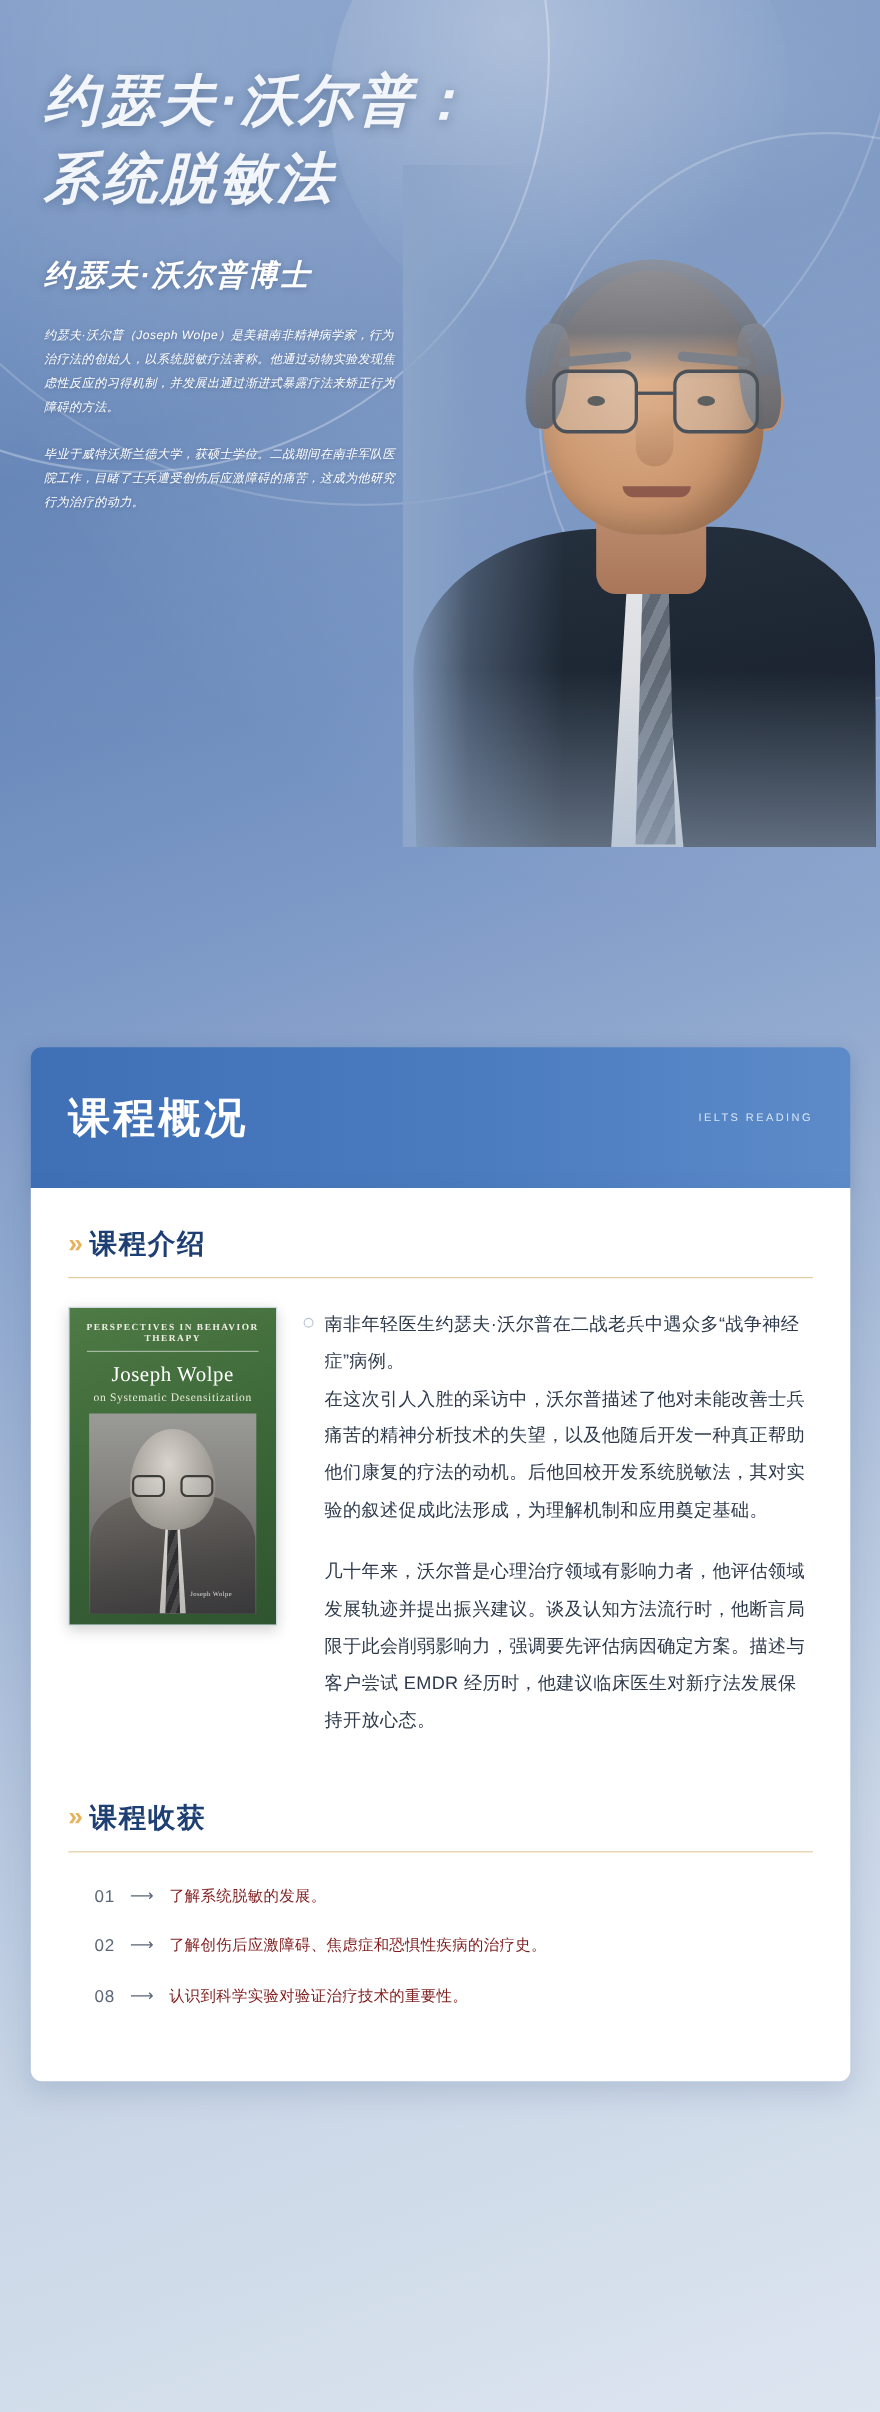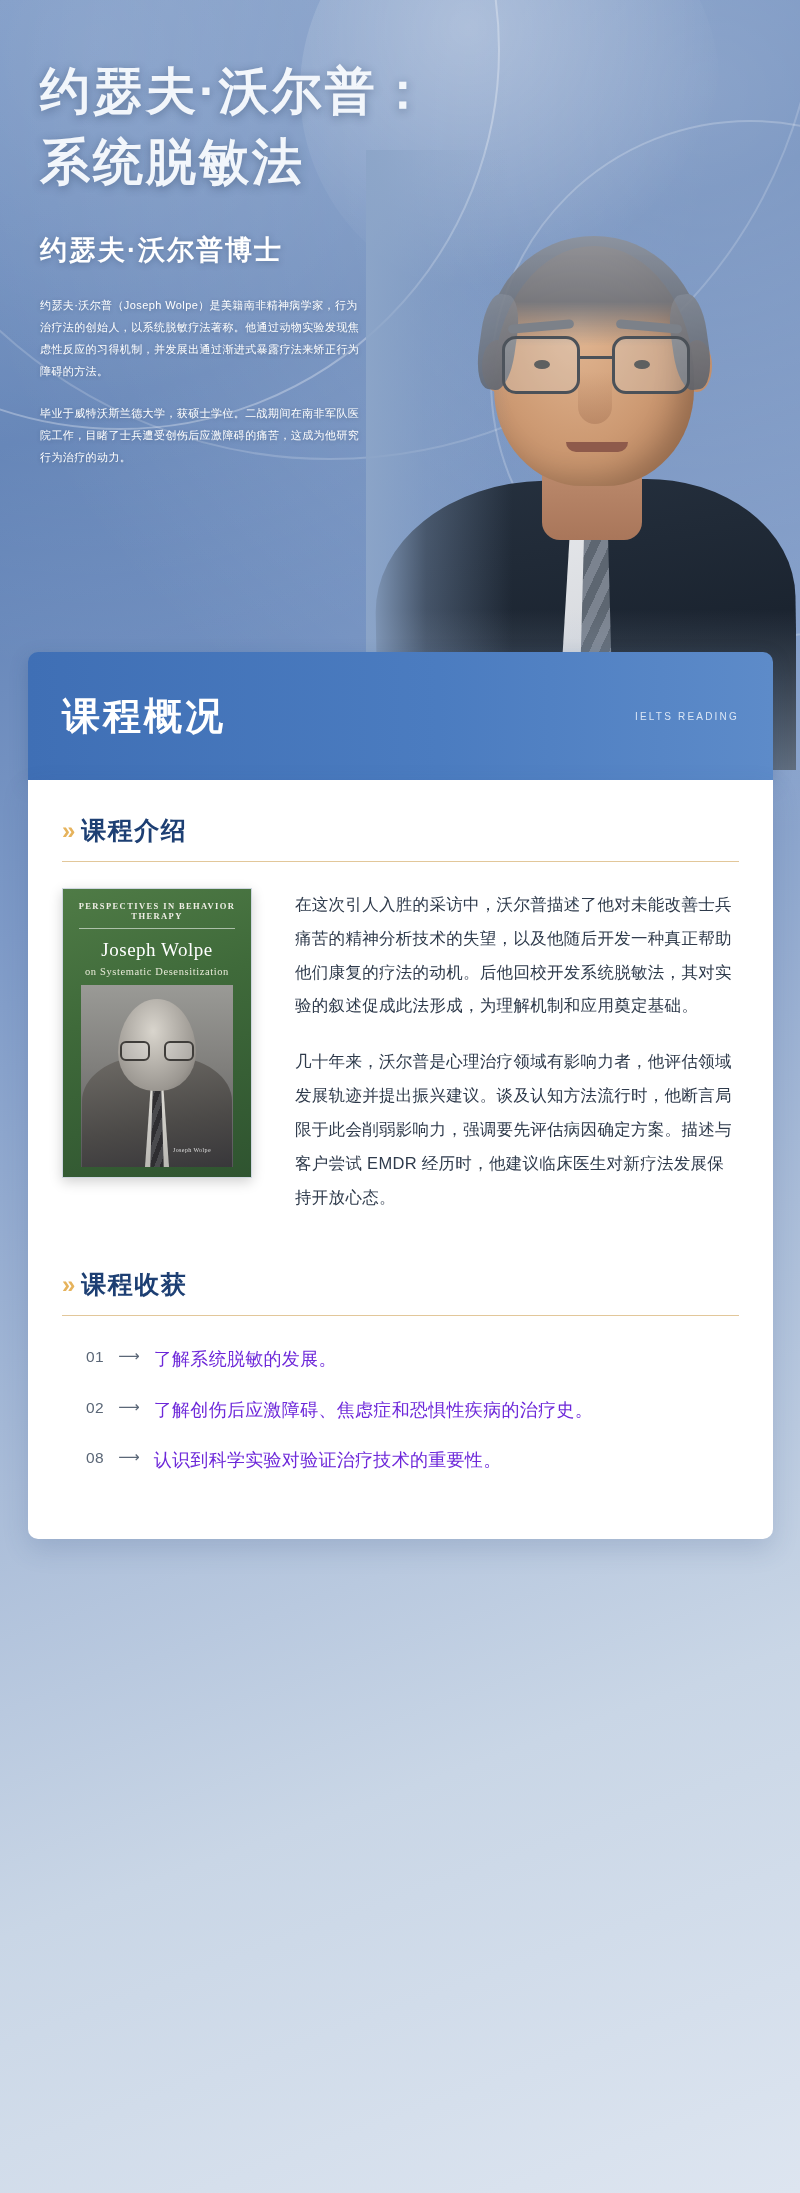--- a/index.html
+++ b/index.html
@@ -36,21 +36,22 @@
     pointer-events: none;
     background: radial-gradient(circle at 40% 35%, rgba(255,255,255,0.30), rgba(255,255,255,0) 70%);
   }
   .b1 { width: 420px; height: 420px; left: 300px; top: -120px; }
   .b2 { width: 300px; height: 300px; left: 40px; top: 980px; background: radial-gradient(circle at 40% 35%, rgba(255,255,255,0.22), rgba(255,255,255,0) 70%); }
 
   
   .hero {
     position: relative;
     padding: 56px 0 0 0;
-    height: 652px;
+    height: 952px;
+    font-style: italic;
   }
   .portrait {
     position: absolute;
     right: 4px;
     top: 150px;
     width: 430px;
     height: 620px;
     overflow: hidden;
   }
   
@@ -419,22 +420,22 @@
     line-height: 1.9;
     letter-spacing: .5px;
   }
   .arrow {
     flex: 0 0 auto;
     color: #5b6777;
     font-size: 15px;
     line-height: 1.9;
   }
   .outcome-text {
-    color: #6d28d9;
-    font-size: 18px;
+    color: #7f1d1d;
+    font-size: 14px;
     line-height: 1.9;
     letter-spacing: .3px;
   }
 </style>
 </head>
 <body>
 
 <div class="poster">
 
   <div class="swoosh s1"></div>
@@ -507,20 +508,24 @@
             <div class="bp-head"></div>
             <div class="bp-glass">
               <span class="l"></span>
               <span class="r"></span>
             </div>
             <div class="book-credit">Joseph Wolpe</div>
           </div>
         </div>
 
         <div class="intro-text">
+          <div class="bullet-row">
+            <span class="dot"></span>
+            <div class="intro-p">南非年轻医生约瑟夫·沃尔普在二战老兵中遇众多“战争神经症”病例。</div>
+          </div>
           <div class="intro-p" style="margin-left:19px;">在这次引人入胜的采访中，沃尔普描述了他对未能改善士兵痛苦的精神分析技术的失望，以及他随后开发一种真正帮助他们康复的疗法的动机。后他回校开发系统脱敏法，其对实验的叙述促成此法形成，为理解机制和应用奠定基础。</div>
           <div class="intro-p" style="margin-left:19px;">几十年来，沃尔普是心理治疗领域有影响力者，他评估领域发展轨迹并提出振兴建议。谈及认知方法流行时，他断言局限于此会削弱影响力，强调要先评估病因确定方案。描述与客户尝试 EMDR 经历时，他建议临床医生对新疗法发展保持开放心态。</div>
         </div>
       </div>
 
       <div class="outcomes">
         <div class="block-head">
           <span class="chev">»</span>
           <span class="block-title">课程收获</span>
         </div>

